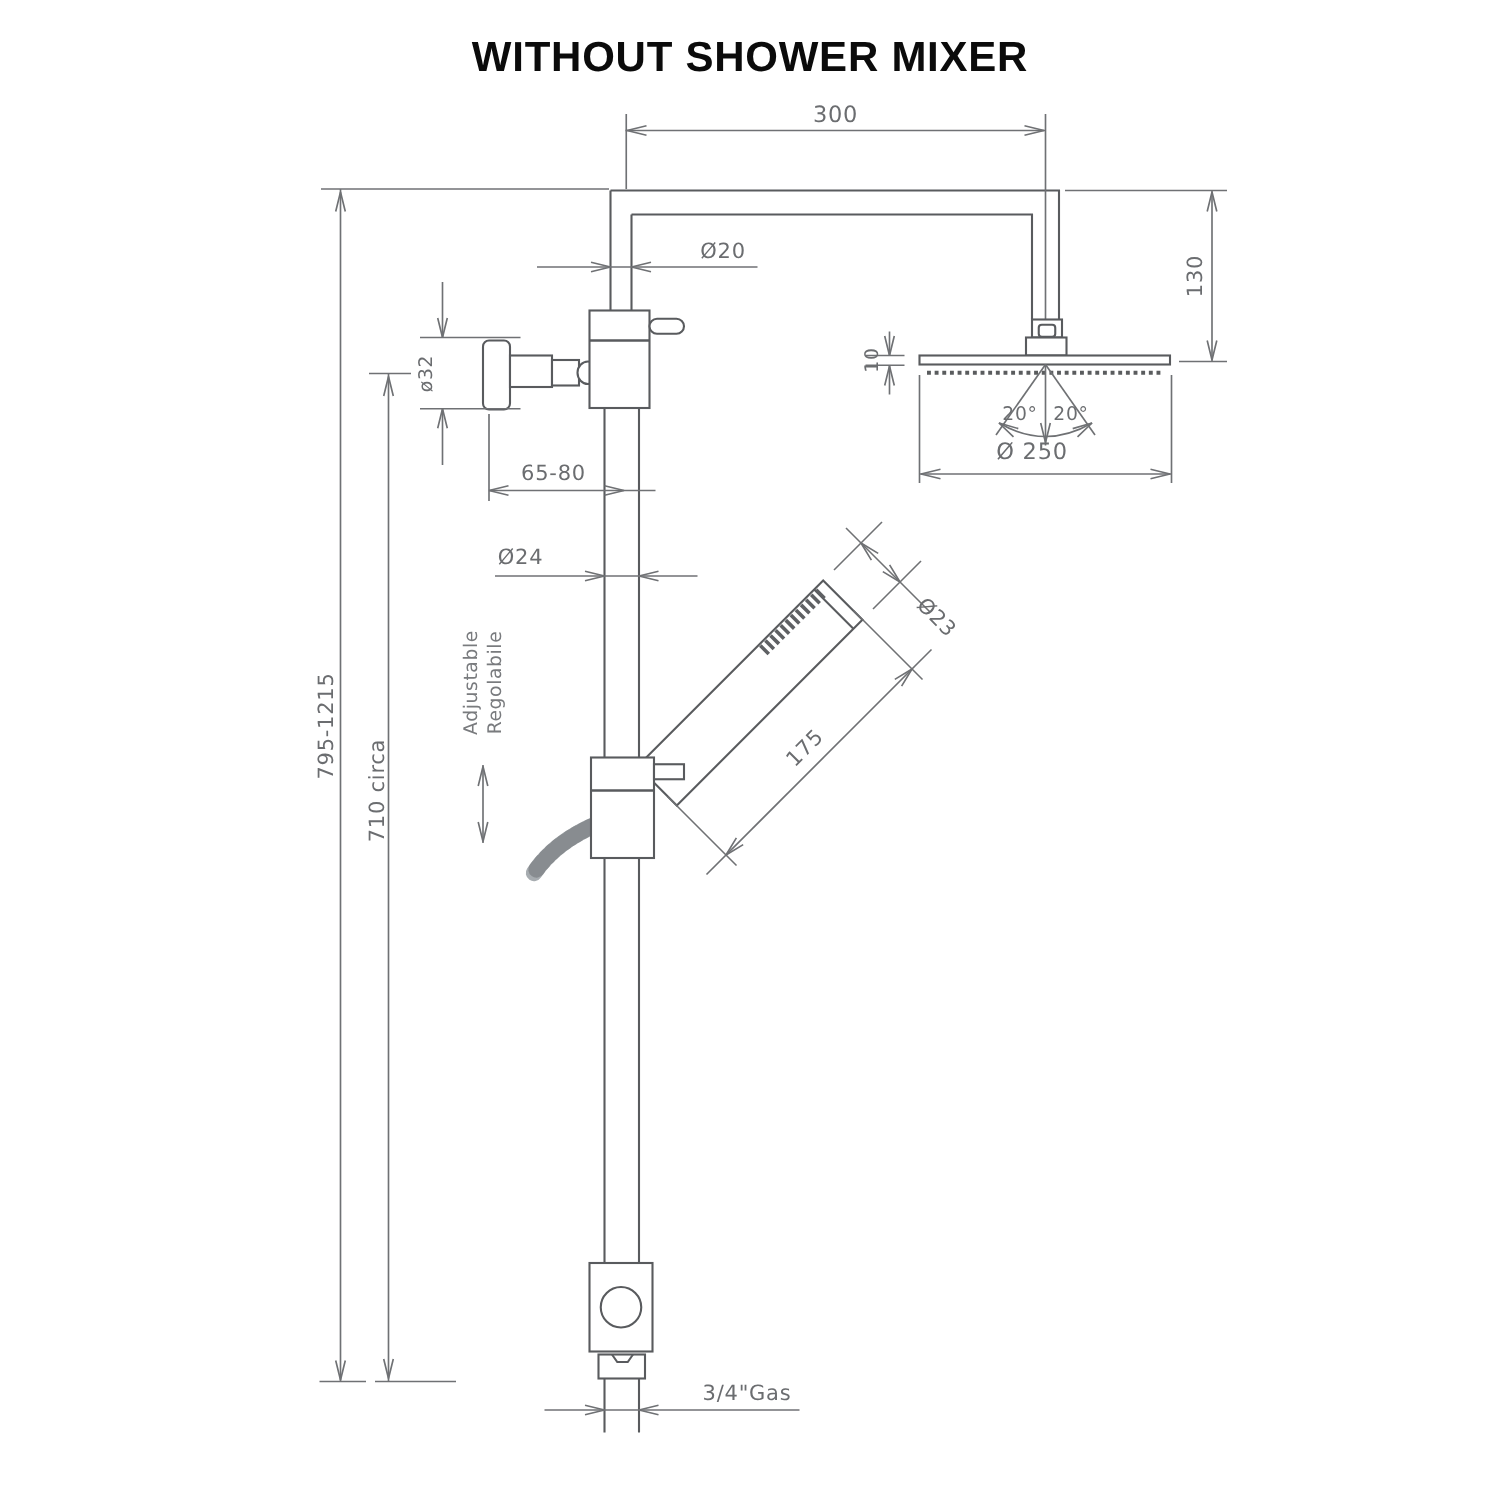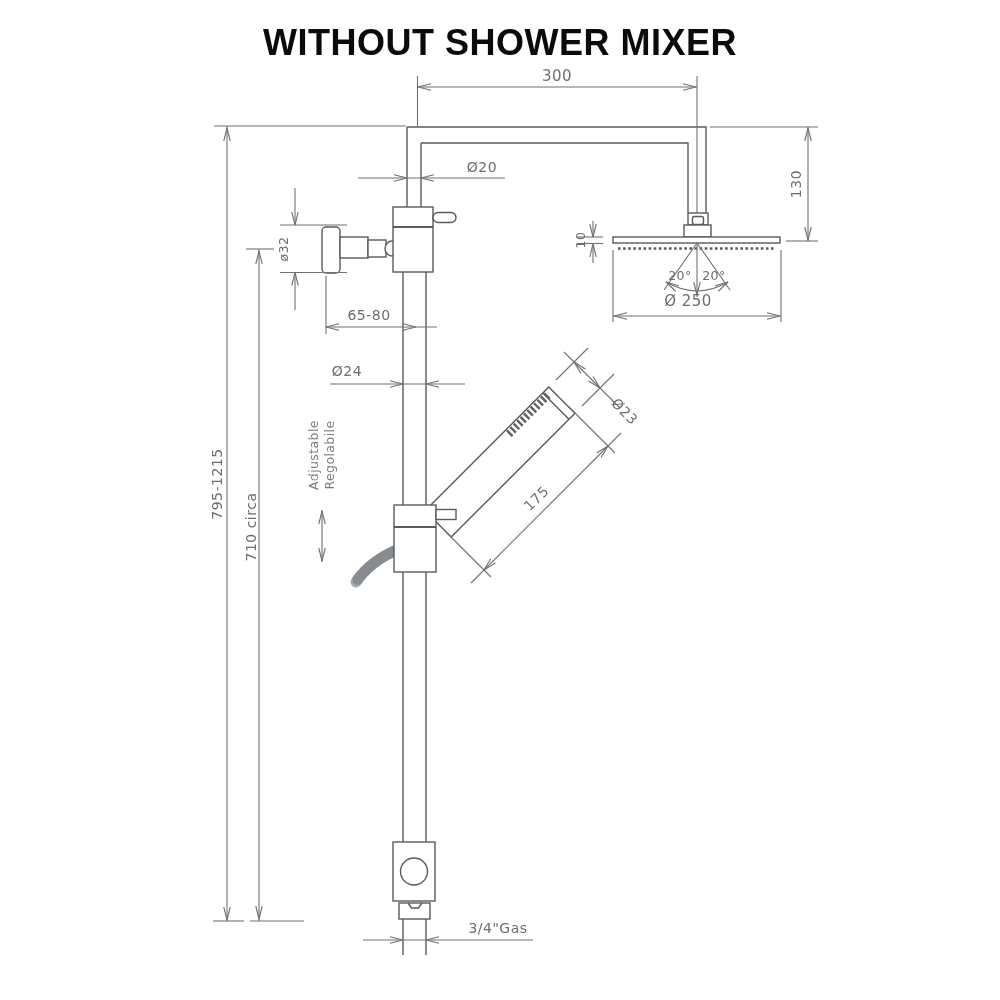--- a/index.html
+++ b/index.html
@@ -1,19 +1,19 @@
 <!DOCTYPE html>
 <html><head>
 <meta charset="utf-8">
 <style>
   html,body{margin:0;padding:0;background:#ffffff;}
   .page{position:relative;width:1000px;height:1000px;background:#fff;overflow:hidden;
         font-family:"Liberation Sans", sans-serif;}
   .title{position:absolute;top:22px;left:0;width:100%;text-align:center;
-         font-family:"Liberation Sans", sans-serif;font-weight:bold;font-size:36px;
+         font-family:"Liberation Sans", sans-serif;font-weight:bold;font-size:28px;
          letter-spacing:.5px;color:#0b0b0b;}
   svg{position:absolute;top:0;left:0;}
   .st{stroke:#595b5e;stroke-width:1.4;fill:none;stroke-linecap:butt;}
   .stw{stroke:#595b5e;stroke-width:1.4;fill:#ffffff;}
   .dim{stroke:#6f7174;stroke-width:1.1;fill:none;}
   .ah{stroke:#6f7174;stroke-width:1.1;fill:none;}
   .dtx{font-family:"DejaVu Sans", sans-serif;font-size:14px;fill:#6b6d70;letter-spacing:.5px;}
   .dtx.big{font-size:15px;}
   .dtx.sm{font-size:12.5px;}
   .note{font-family:"DejaVu Sans", sans-serif;font-size:12.5px;fill:#797b7e;letter-spacing:.4px;}

